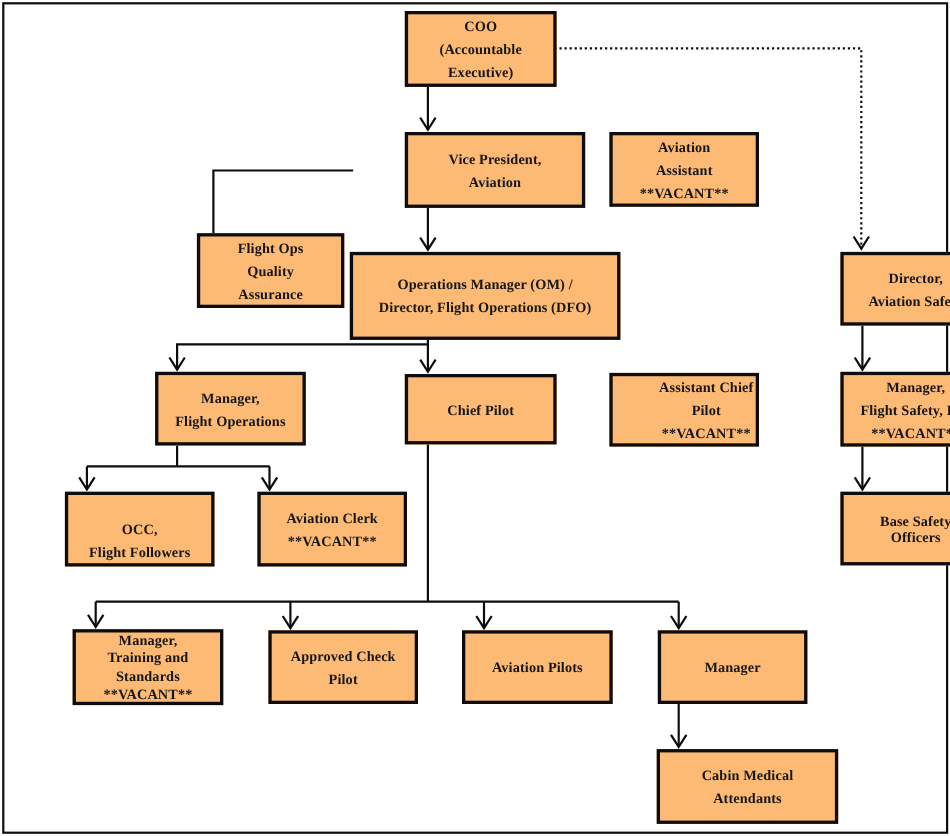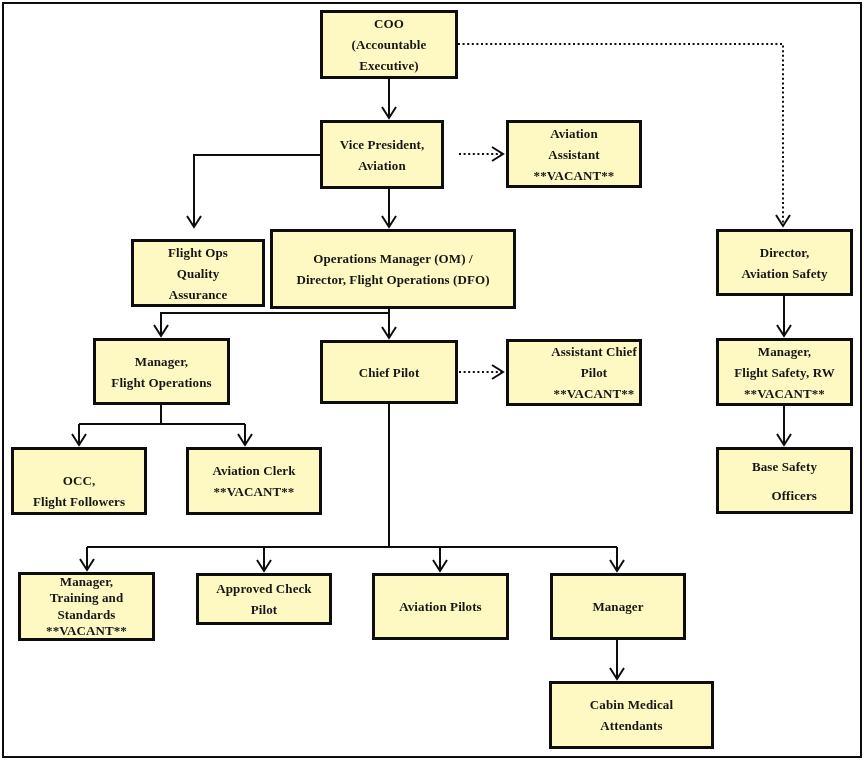--- a/index.html
+++ b/index.html
@@ -18,25 +18,26 @@
   }
   #connectors{
     position:absolute;left:0;top:0;width:864px;height:760px;
     display:block;
   }
   .edge-solid{fill:none;stroke:#0d0d0d;stroke-width:2;}
   .edge-dotted{fill:none;stroke:#0d0d0d;stroke-width:2;stroke-dasharray:2 2.6;}
   .node{
     position:absolute;
     box-sizing:border-box;
-    background:#fef9c3;
+    background:#fdba74;
     border:3px solid #0d0d0d;
     display:flex;align-items:center;justify-content:center;
     text-align:center;
     overflow:hidden;
+    margin-left:48px;
   }
   .node span{
     display:block;
     white-space:pre-line;
     font-size:13px;
     font-weight:bold;
     color:#161616;
     letter-spacing:.1px;
   }
 </style>
@@ -71,30 +72,30 @@
       <polyline points="617,640 617,679" class="edge-solid" marker-end="url(#arrowV)"></polyline>
       <polyline points="784,296 784,336" class="edge-solid" marker-end="url(#arrowV)"></polyline>
       <polyline points="784,406 784,445" class="edge-solid" marker-end="url(#arrowV)"></polyline>
     </svg>
   <div id="nodes">
       <div class="node" style="left: 320px; top: 10px; width: 138px; height: 69px;">
         <span style="line-height: 21px;">COO
 (Accountable
 Executive)</span>
       </div>
-      <div class="node" style="left: 320px; top: 120px; width: 124px; height: 69px;">
+      <div class="node" style="left: 320px; top: 120px; width: 164px; height: 69px;">
         <span style="line-height: 21px;">Vice President,
 Aviation</span>
       </div>
       <div class="node" style="left: 506px; top: 120px; width: 136px; height: 68px;">
         <span style="line-height: 21px;">Aviation
 Assistant
 **VACANT**</span>
       </div>
-      <div class="node" style="left: 131px; top: 239px; width: 134px; height: 68px;">
+      <div class="node" style="left: 131px; top: 212px; width: 134px; height: 68px;">
         <span style="line-height: 21px;">Flight Ops
 Quality
 Assurance</span>
       </div>
       <div class="node" style="left: 270px; top: 229px; width: 246px; height: 80px;">
         <span style="line-height: 21px;">Operations Manager (OM) /
 Director, Flight Operations (DFO)</span>
       </div>
       <div class="node" style="left: 716px; top: 229px; width: 137px; height: 67px;">
         <span style="line-height: 21px;">Director,
@@ -119,30 +120,30 @@
       </div>
       <div class="node" style="left: 11px; top: 447px; width: 136px; height: 68px; align-items: flex-end;">
         <span style="line-height: 21px;">OCC,
 Flight Followers</span>
       </div>
       <div class="node" style="left: 186px; top: 447px; width: 136px; height: 68px;">
         <span style="line-height: 21px;">Aviation Clerk
 **VACANT**</span>
       </div>
       <div class="node" style="left: 716px; top: 447px; width: 137px; height: 67px;">
-        <span style="line-height: 29px; text-align: right;">Base Safety
+        <span style="line-height: 15px;">Base Safety
 Officers</span>
       </div>
       <div class="node" style="left: 18px; top: 572px; width: 137px; height: 69px;">
         <span style="line-height: 16.5px;">Manager,
 Training and
 Standards
 **VACANT**</span>
       </div>
-      <div class="node" style="left: 196px; top: 573px; width: 136px; height: 52px;">
+      <div class="node" style="left: 196px; top: 573px; width: 136px; height: 67px;">
         <span style="line-height: 21px;">Approved Check
 Pilot</span>
       </div>
       <div class="node" style="left: 372px; top: 573px; width: 137px; height: 67px;">
         <span style="line-height: 21px;">Aviation Pilots</span>
       </div>
       <div class="node" style="left: 550px; top: 573px; width: 136px; height: 67px;">
         <span style="line-height: 21px;">Manager</span>
       </div>
       <div class="node" style="left: 549px; top: 681px; width: 165px; height: 68px;">

